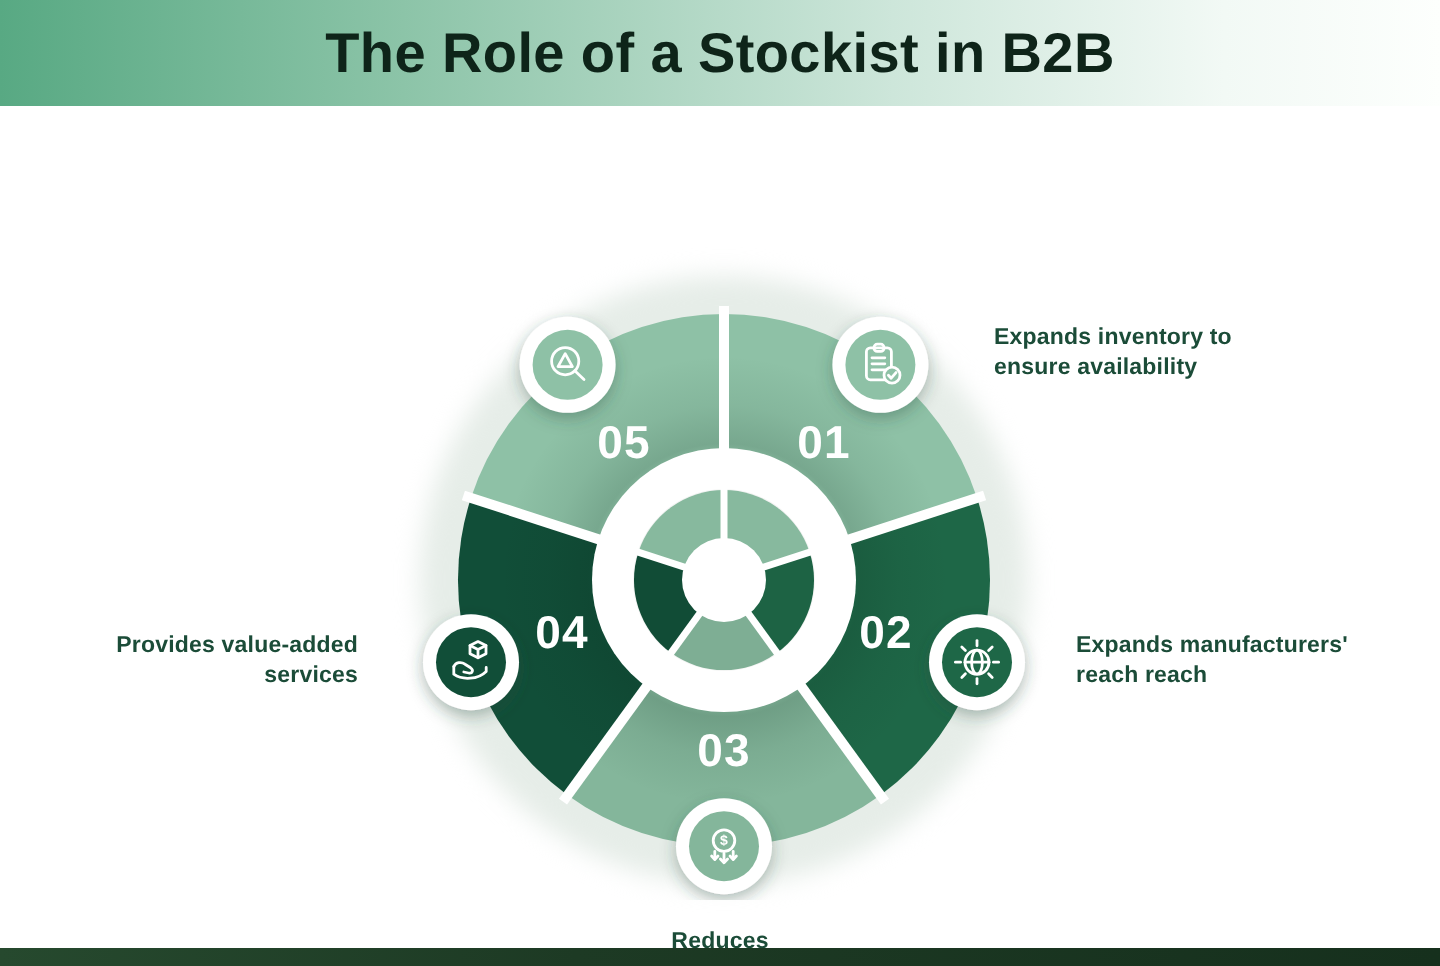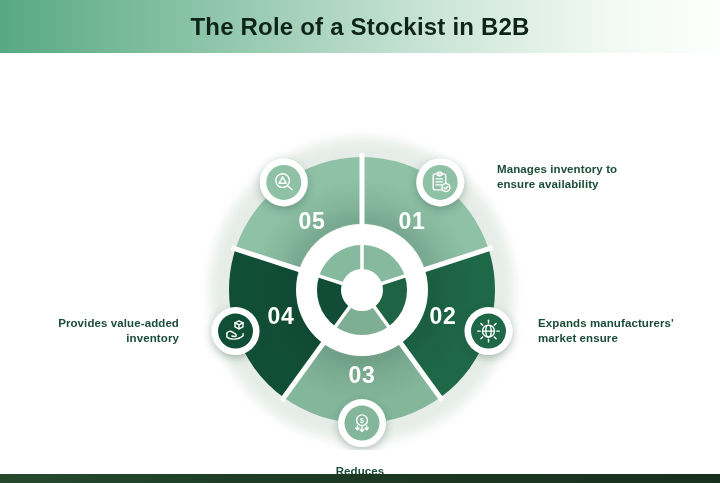--- a/index.html
+++ b/index.html
@@ -6,21 +6,21 @@
   .page{
     position:relative;width:720px;height:483px;overflow:hidden;background:#ffffff;
     font-family:"Liberation Sans",sans-serif;
   }
   .header{
     position:absolute;left:0;top:0;width:720px;height:53px;
     background:linear-gradient(90deg,#58a983 0%,#8cc4a8 28%,#cde6da 62%,#f2f9f5 85%,#fdfffd 100%);
     display:flex;align-items:center;justify-content:center;
   }
   .title{
-    font-size:24px;font-weight:bold;color:#0e2419;letter-spacing:.2px;
+    font-size:28px;font-weight:bold;color:#0e2419;letter-spacing:.2px;
   }
   .main{position:absolute;left:0;top:53px;width:720px;height:421px;background:#ffffff;}
   .wheel-halo{
     position:absolute;left:210px;top:85px;width:304px;height:304px;border-radius:50%;
     background:#e6ede8;filter:blur(6px);
   }
   .wheel-svg{position:absolute;left:202px;top:77px;}
   .seg-number{
     font-family:"Liberation Sans",sans-serif;font-size:23px;font-weight:bold;
     letter-spacing:.6px;fill:#ffffff;
@@ -169,24 +169,24 @@
         <circle r="24" fill="#ffffff" filter="url(#iconShadow)"></circle>
         <circle r="17.5" fill="#8ec1a6"></circle>
         <g class="glyph" stroke-width="1.3">
           <circle cx="-1.2" cy="-1.8" r="6.8"></circle>
           <line x1="3.6" y1="3" x2="8.2" y2="7.4"></line>
           <path d="M-1.2,-5.6 L2.4,0.9 L-4.8,0.9 Z"></path>
         </g>
       </g>
     </svg>
 
-    <div class="seg-label lbl-01">Manages inventory to
+    <div class="seg-label lbl-01">Expands inventory to
 ensure availability</div>
     <div class="seg-label lbl-02">Expands manufacturers'
-market ensure</div>
+reach reach</div>
     <div class="seg-label lbl-03">Reduces
 distribution costs</div>
     <div class="seg-label lbl-04">Provides value-added
-inventory</div>
+services</div>
   </div>
 
   <div class="footer-bar"></div>
 </div>
 
 </body></html>

